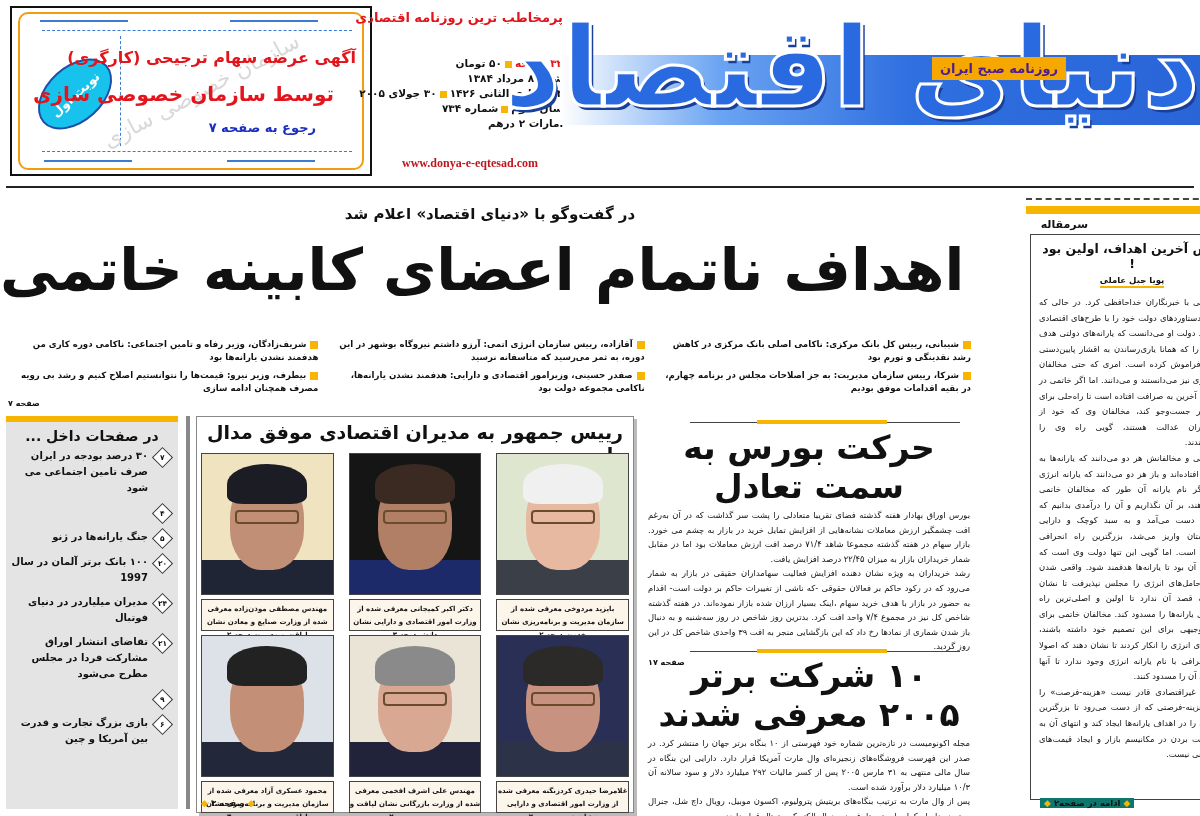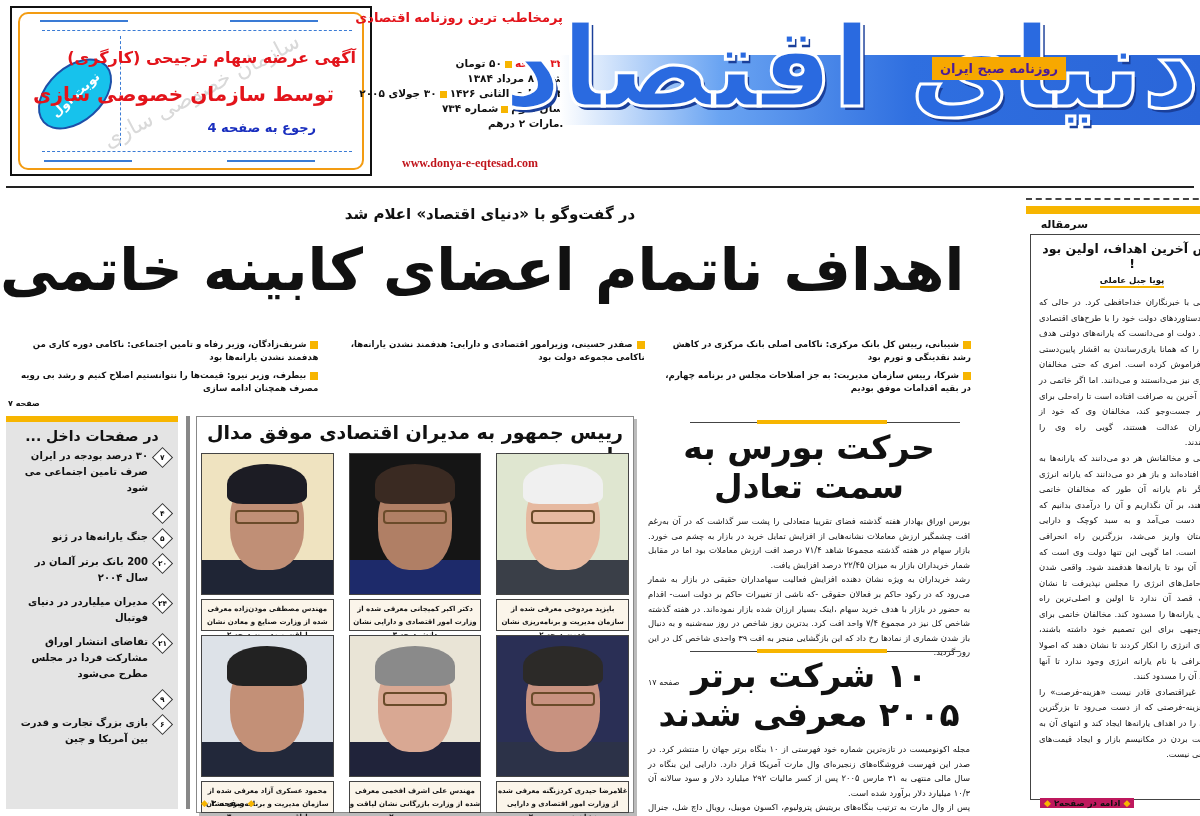--- a/index.html
+++ b/index.html
@@ -39,21 +39,21 @@
   .ed-dash { position: absolute; left: 0; right: 0; top: 2px; border-top: 2px dashed #444; }
   .ed-bar { position: absolute; left: 0; right: 0; top: 10px; height: 8px; background: #f7b500; }
   .ed-globe { position: absolute; right: 0; top: 18px; width: 36px; height: 28px; border: 1px solid #ccc; border-radius: 50% 50% 0 0; border-bottom: none; }
   .ed-label { position: absolute; right: 150px; top: 22px; font-size: 11px; font-weight: bold; }
   .ed-box { position: absolute; left: 4px; right: 4px; top: 38px; bottom: 12px; border: 1px solid #444; padding: 6px 8px; }
   .ed-title { font-size: 12.5px; font-weight: bold; text-align: center; direction: rtl; }
   .ed-author { font-size: 8.5px; font-weight: bold; text-align: center; margin-top: 4px; }
   .ed-author span { border-bottom: 2px solid #f7b500; padding-bottom: 1px; }
   .ed-body { font-size: 8.4px; line-height: 15.6px; direction: rtl; text-align: justify; margin-top: 10px; text-indent: 10px; }
   .ed-body p { margin-bottom: 0; }
-  .ed-cont { position: absolute; left: 14px; bottom: 4px; font-size: 8.5px; font-weight: bold; background: #be185d; padding: 0 4px; }
+  .ed-cont { position: absolute; left: 14px; bottom: 4px; font-size: 8.5px; font-weight: bold; background: #0f766e; padding: 0 4px; }
   .diamond { color: #f7b500; font-size: 9px; }
 
   
   .kicker { position: absolute; left: 0; width: 980px; top: 205px; text-align: center; font-size: 15px; font-weight: bold; direction: rtl; }
   .headline { position: absolute; left: 0; width: 980px; top: 236px; text-align: left; font-size: 58px; font-weight: bold; direction: rtl; letter-spacing: -1px; }
 
   .bullets { position: absolute; left: 6px; width: 965px; top: 338px; height: 60px; display: grid; grid-template-columns: repeat(3, 1fr); direction: rtl; column-gap: 14px; }
   .bullet-col > div { font-size: 8.6px; font-weight: bold; line-height: 13px; margin-bottom: 5px; }
   .bsq { display: inline-block; width: 8px; height: 8px; background: #f7b500; margin-left: 4px; vertical-align: middle; }
   .page-ref-b { position: absolute; left: 8px; top: 399px; font-size: 8px; font-weight: bold; }
@@ -80,43 +80,43 @@
   .glasses { position: absolute; left: 50%; top: 56px; width: 64px; height: 14px; margin-left: -32px; border: 2px solid #6a4b2a; border-radius: 4px; }
   .suit { position: absolute; left: 0; right: 0; bottom: 0; height: 34px; }
   .caption { height: 32px; border: 1px solid #444; background: #fbf5ea; font-size: 7px; font-weight: bold; text-align: center; line-height: 13px; padding-top: 3px; direction: rtl; }
   .medal-ref { position: absolute; left: 4px; bottom: 4px; font-size: 8.5px; font-weight: bold; }
 
   
   .story { position: absolute; left: 648px; width: 322px; direction: rtl; }
   .story-rule { position: absolute; left: 690px; width: 270px; height: 1px; background: #444; }
   .story-rule .gold { position: absolute; left: 67px; width: 130px; height: 4px; top: -2px; background: #f7b500; }
   .story h2 { font-size: 33px; font-weight: bold; text-align: center; letter-spacing: -1px; }
-  .story-body { font-size: 8.4px; line-height: 14.6px; text-align: justify; margin-top: 8px; }
+  .story-body { font-size: 8.4px; line-height: 14.6px; text-align: justify; margin-top: 2px; }
   .story-body p { margin-bottom: 0; }
-  .story-ref { font-size: 8px; font-weight: normal; text-align: left; direction: rtl; margin-top: 18px; }
+  .story-ref { font-size: 8px; font-weight: bold; text-align: left; direction: rtl; margin-top: 4px; }
 </style>
 </head>
 <body>
 
 <div class="ad-box">
   <div class="ad-inner"></div>
   <div class="ad-bar" style="left:28px;top:12px;width:88px;"></div>
   <div class="ad-bar" style="left:218px;top:12px;width:88px;"></div>
   <div class="ad-bar" style="left:32px;bottom:12px;width:88px;"></div>
   <div class="ad-bar" style="left:215px;bottom:12px;width:88px;"></div>
   <div class="ad-dash-top"></div>
   <div class="ad-dash-bottom"></div>
   <div class="ad-vline"></div>
   <div class="ad-watermark">سازمان خصوصی سازی</div>
   <div class="ad-oval">
       <span class="rtl">نوبت اول</span>
     </div>
   <div class="ad-line1 rtl">آگهی عرضه سهام ترجیحی (کارگری)</div>
   <div class="ad-line2 rtl">توسط سازمان خصوصی سازی</div>
-  <div class="ad-line3 rtl">رجوع به صفحه 4</div>
+  <div class="ad-line3 rtl">رجوع به صفحه ۷</div>
 </div>
 
 <div class="masthead-info">
   <div class="tagline rtl">پرمخاطب ترین روزنامه اقتصادی</div>
   <div class="info-lines rtl">
     <div><span class="red">۳۲ صفحه</span><span class="sq"></span><span>۵۰ تومان</span></div>
     <div>شنبه ۸ مرداد ۱۳۸۴</div>
     <div><span>۲۳ جمادی الثانی ۱۴۲۶</span><span class="sq"></span><span>۳۰ جولای ۲۰۰۵</span></div>
     <div><span>سال سوم</span><span class="sq"></span><span>شماره ۷۳۴</span></div>
     <div>امارات ۲ درهم</div>
@@ -132,20 +132,21 @@
 
 <div class="kicker">در گفت‌وگو با «دنیای اقتصاد» اعلام شد</div>
 <div class="headline">اهداف ناتمام اعضای کابینه خاتمی</div>
 
 <div class="bullets">
   <div class="bullet-col">
     <div><span class="bsq"></span><span>شیبانی، رییس کل بانک مرکزی: ناکامی اصلی بانک مرکزی در کاهش رشد نقدینگی و تورم بود</span></div>
     <div><span class="bsq"></span><span>شرکا، رییس سازمان مدیریت: به جز اصلاحات مجلس در برنامه چهارم، در بقیه اقدامات موفق بودیم</span></div>
   </div>
   <div class="bullet-col">
+    <div><span class="bsq"></span><span>آقازاده، رییس سازمان انرژی اتمی: آرزو داشتم نیروگاه بوشهر در این دوره، به ثمر می‌رسید که متاسفانه نرسید</span></div>
     <div><span class="bsq"></span><span>صفدر حسینی، وزیرامور اقتصادی و دارایی: هدفمند نشدن یارانه‌ها، ناکامی مجموعه دولت بود</span></div>
   </div>
   <div class="bullet-col">
     <div><span class="bsq"></span><span>شریف‌زادگان، وزیر رفاه و تامین اجتماعی: ناکامی دوره کاری من هدفمند نشدن یارانه‌ها بود</span></div>
     <div><span class="bsq"></span><span>بیطرف، وزیر نیرو: قیمت‌ها را نتوانستیم اصلاح کنیم و رشد بی رویه مصرف همچنان ادامه سازی</span></div>
   </div>
 </div>
 <div class="page-ref-b rtl">صفحه ۷</div>
 
 <div class="ed-col">
@@ -190,21 +191,21 @@
     <div class="inside-item">
       <div class="pbadge">
           <span>۵</span>
         </div>
       <div class="inside-text">جنگ یارانه‌ها در ژنو</div>
     </div>
     <div class="inside-item">
       <div class="pbadge">
           <span>۲۰</span>
         </div>
-      <div class="inside-text">200 بانک برتر آلمان در سال ۲۰۰۴</div>
+      <div class="inside-text">۱۰۰ بانک برتر آلمان در سال 1997</div>
     </div>
     <div class="inside-item">
       <div class="pbadge">
           <span>۲۴</span>
         </div>
       <div class="inside-text">مدیران میلیاردر در دنیای فوتبال</div>
     </div>
     <div class="inside-item">
       <div class="pbadge">
           <span>۲۱</span>

